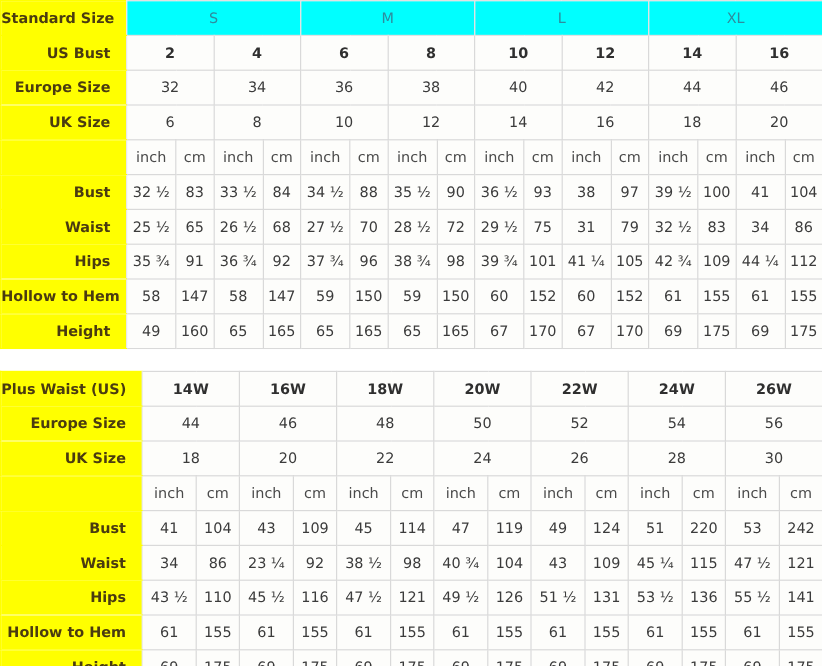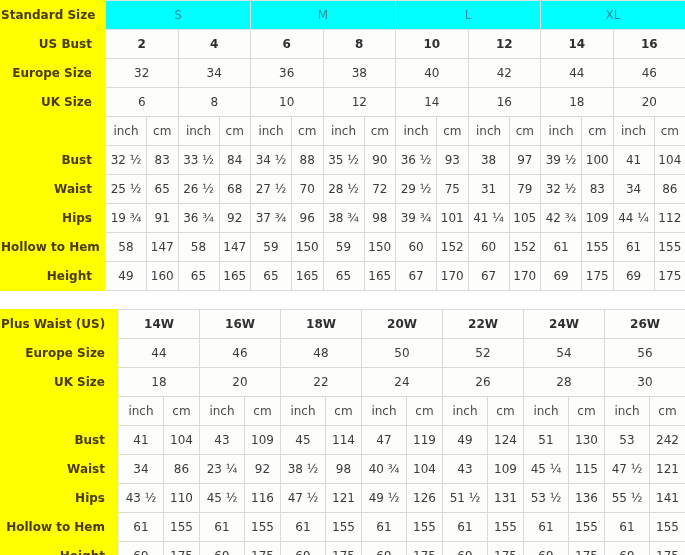--- a/index.html
+++ b/index.html
@@ -196,21 +196,21 @@
           <td>75</td>
           <td>31</td>
           <td>79</td>
           <td>32 ½</td>
           <td>83</td>
           <td>34</td>
           <td>86</td>
         </tr>
         <tr>
           <td class="lbl">Hips</td>
-          <td>19 ¾</td>
+          <td>35 ¾</td>
           <td>91</td>
           <td>36 ¾</td>
           <td>92</td>
           <td>37 ¾</td>
           <td>96</td>
           <td>38 ¾</td>
           <td>98</td>
           <td>39 ¾</td>
           <td>101</td>
           <td>41 ¼</td>
@@ -335,21 +335,21 @@
           <td>104</td>
           <td>43</td>
           <td>109</td>
           <td>45</td>
           <td>114</td>
           <td>47</td>
           <td>119</td>
           <td>49</td>
           <td>124</td>
           <td>51</td>
-          <td>130</td>
+          <td>220</td>
           <td>53</td>
           <td>242</td>
         </tr>
         <tr>
           <td class="lbl">Waist</td>
           <td>34</td>
           <td>86</td>
           <td>23 ¼</td>
           <td>92</td>
           <td>38 ½</td>

